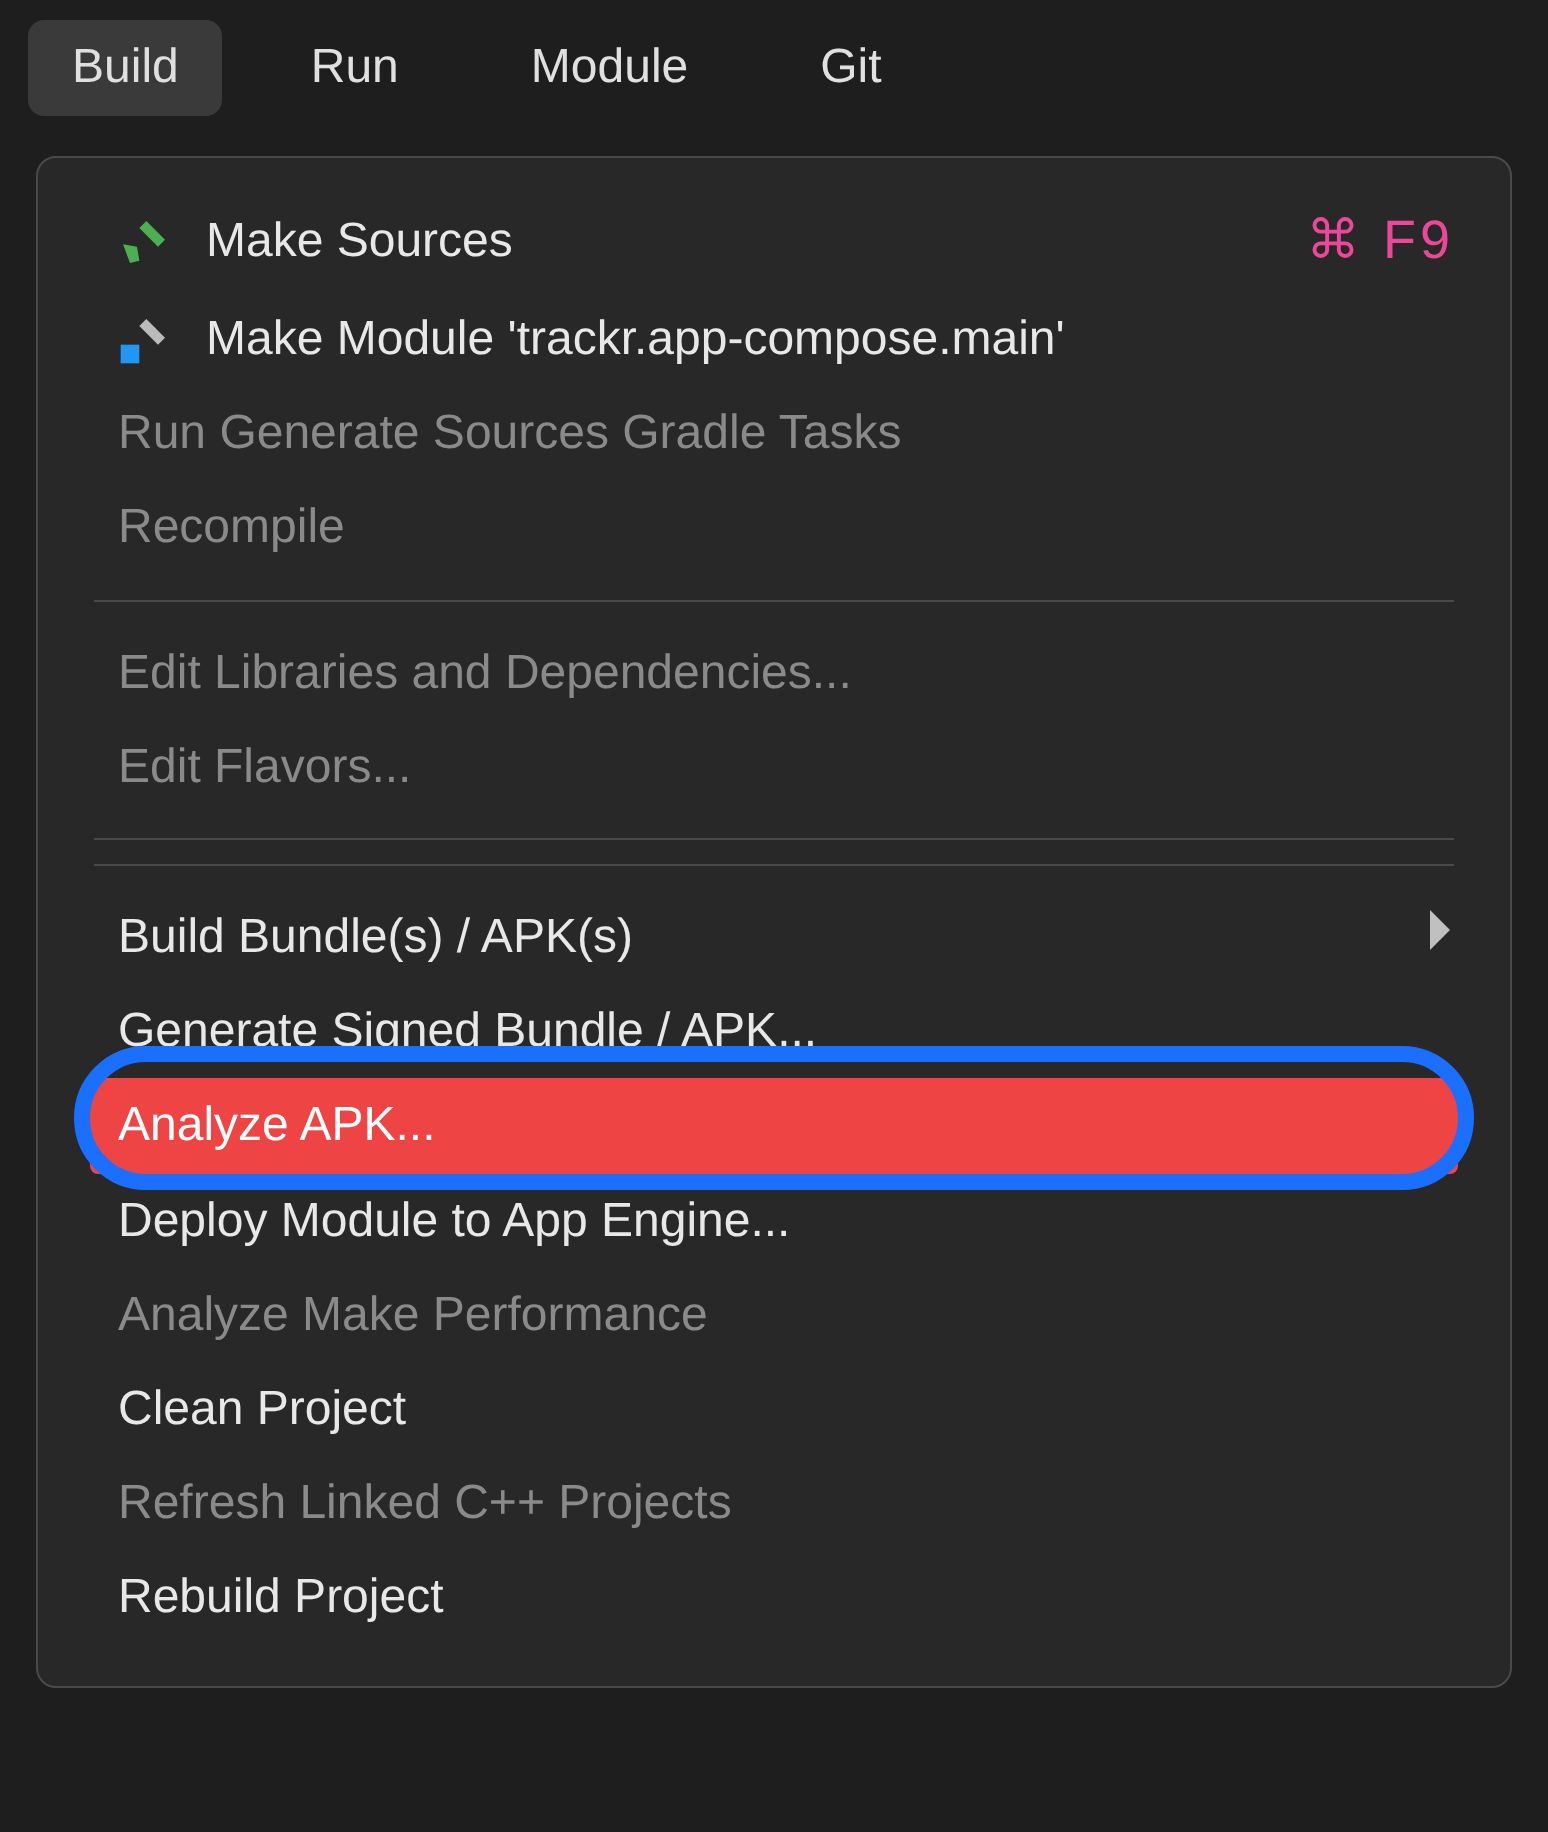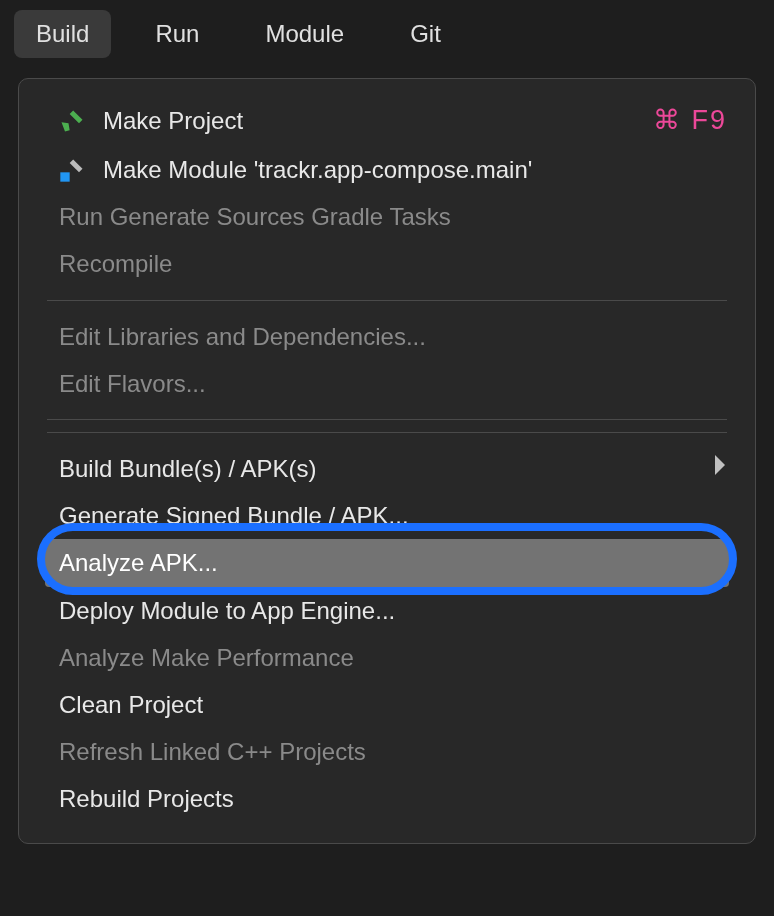--- a/index.html
+++ b/index.html
@@ -83,21 +83,21 @@
       position: absolute;
       left: 18px;
       right: 18px;
       border: 8px solid #1b6fff;
       border-radius: 36px;
       height: 72px;
       pointer-events: none;
       z-index: 5;
     }
     .menu-item.selected {
-      background: #737373;
+      background: #ef4444;
       color: #ffffff;
       margin: 0 26px;
       padding-left: 14px;
       padding-right: 14px;
       border-radius: 4px;
     }
   </style>
 </head>
 <body>
 
@@ -109,21 +109,21 @@
 </div>
 
 <div class="dropdown">
 
   <div class="menu-item enabled with-icon">
     <span class="icon">
       <svg width="28" height="28" viewBox="0 0 24 24">
           <path fill="#4caf50" d="M13 3l8 8-3 3-8-8zM3 13l6 1 1 6-4 1z"></path>
         </svg>
     </span>
-    <span class="label">Make Project</span>
+    <span class="label">Make Sources</span>
     <span class="shortcut">⌘ F9</span>
   </div>
 
   <div class="menu-item enabled with-icon">
     <span class="icon">
       <svg width="28" height="28" viewBox="0 0 24 24">
           <path fill="#bbb" d="M13 3l8 8-3 3-8-8z"></path>
           <rect x="2" y="14" width="8" height="8" fill="#2196f3"></rect>
         </svg>
     </span>
@@ -182,16 +182,16 @@
 
   <div class="menu-item enabled">
     <span class="label">Clean Project</span>
   </div>
 
   <div class="menu-item disabled">
     <span class="label">Refresh Linked C++ Projects</span>
   </div>
 
   <div class="menu-item enabled">
-    <span class="label">Rebuild Projects</span>
+    <span class="label">Rebuild Project</span>
   </div>
 
 </div>
 
 </body></html>

